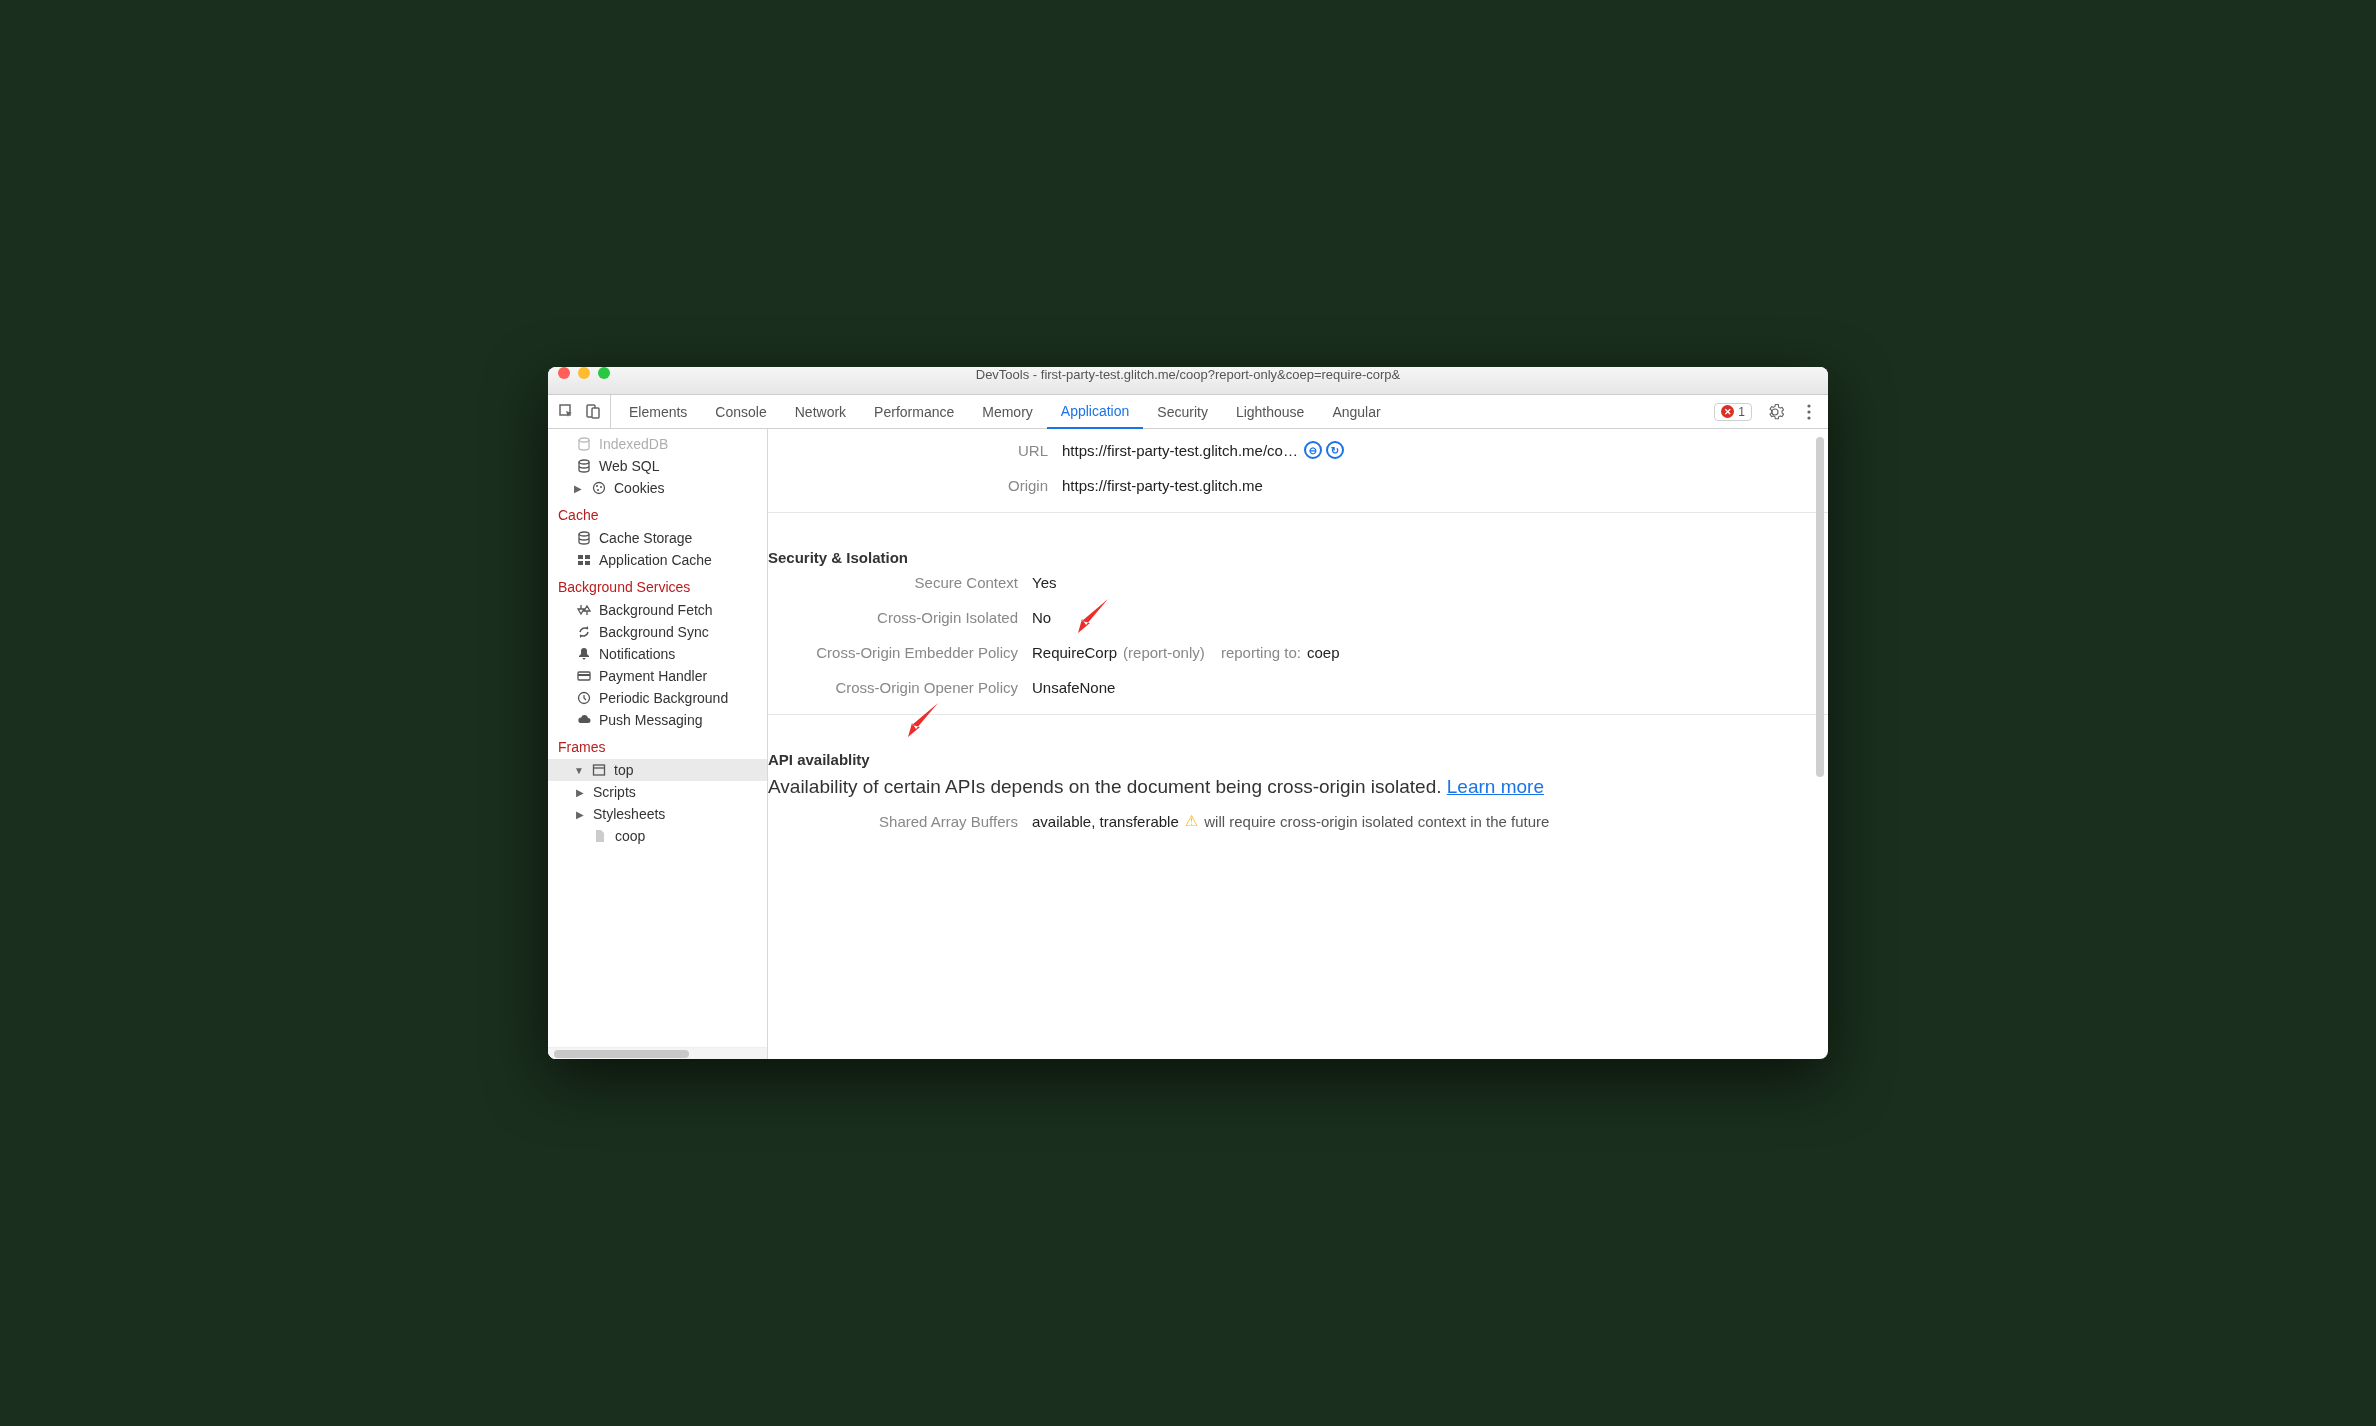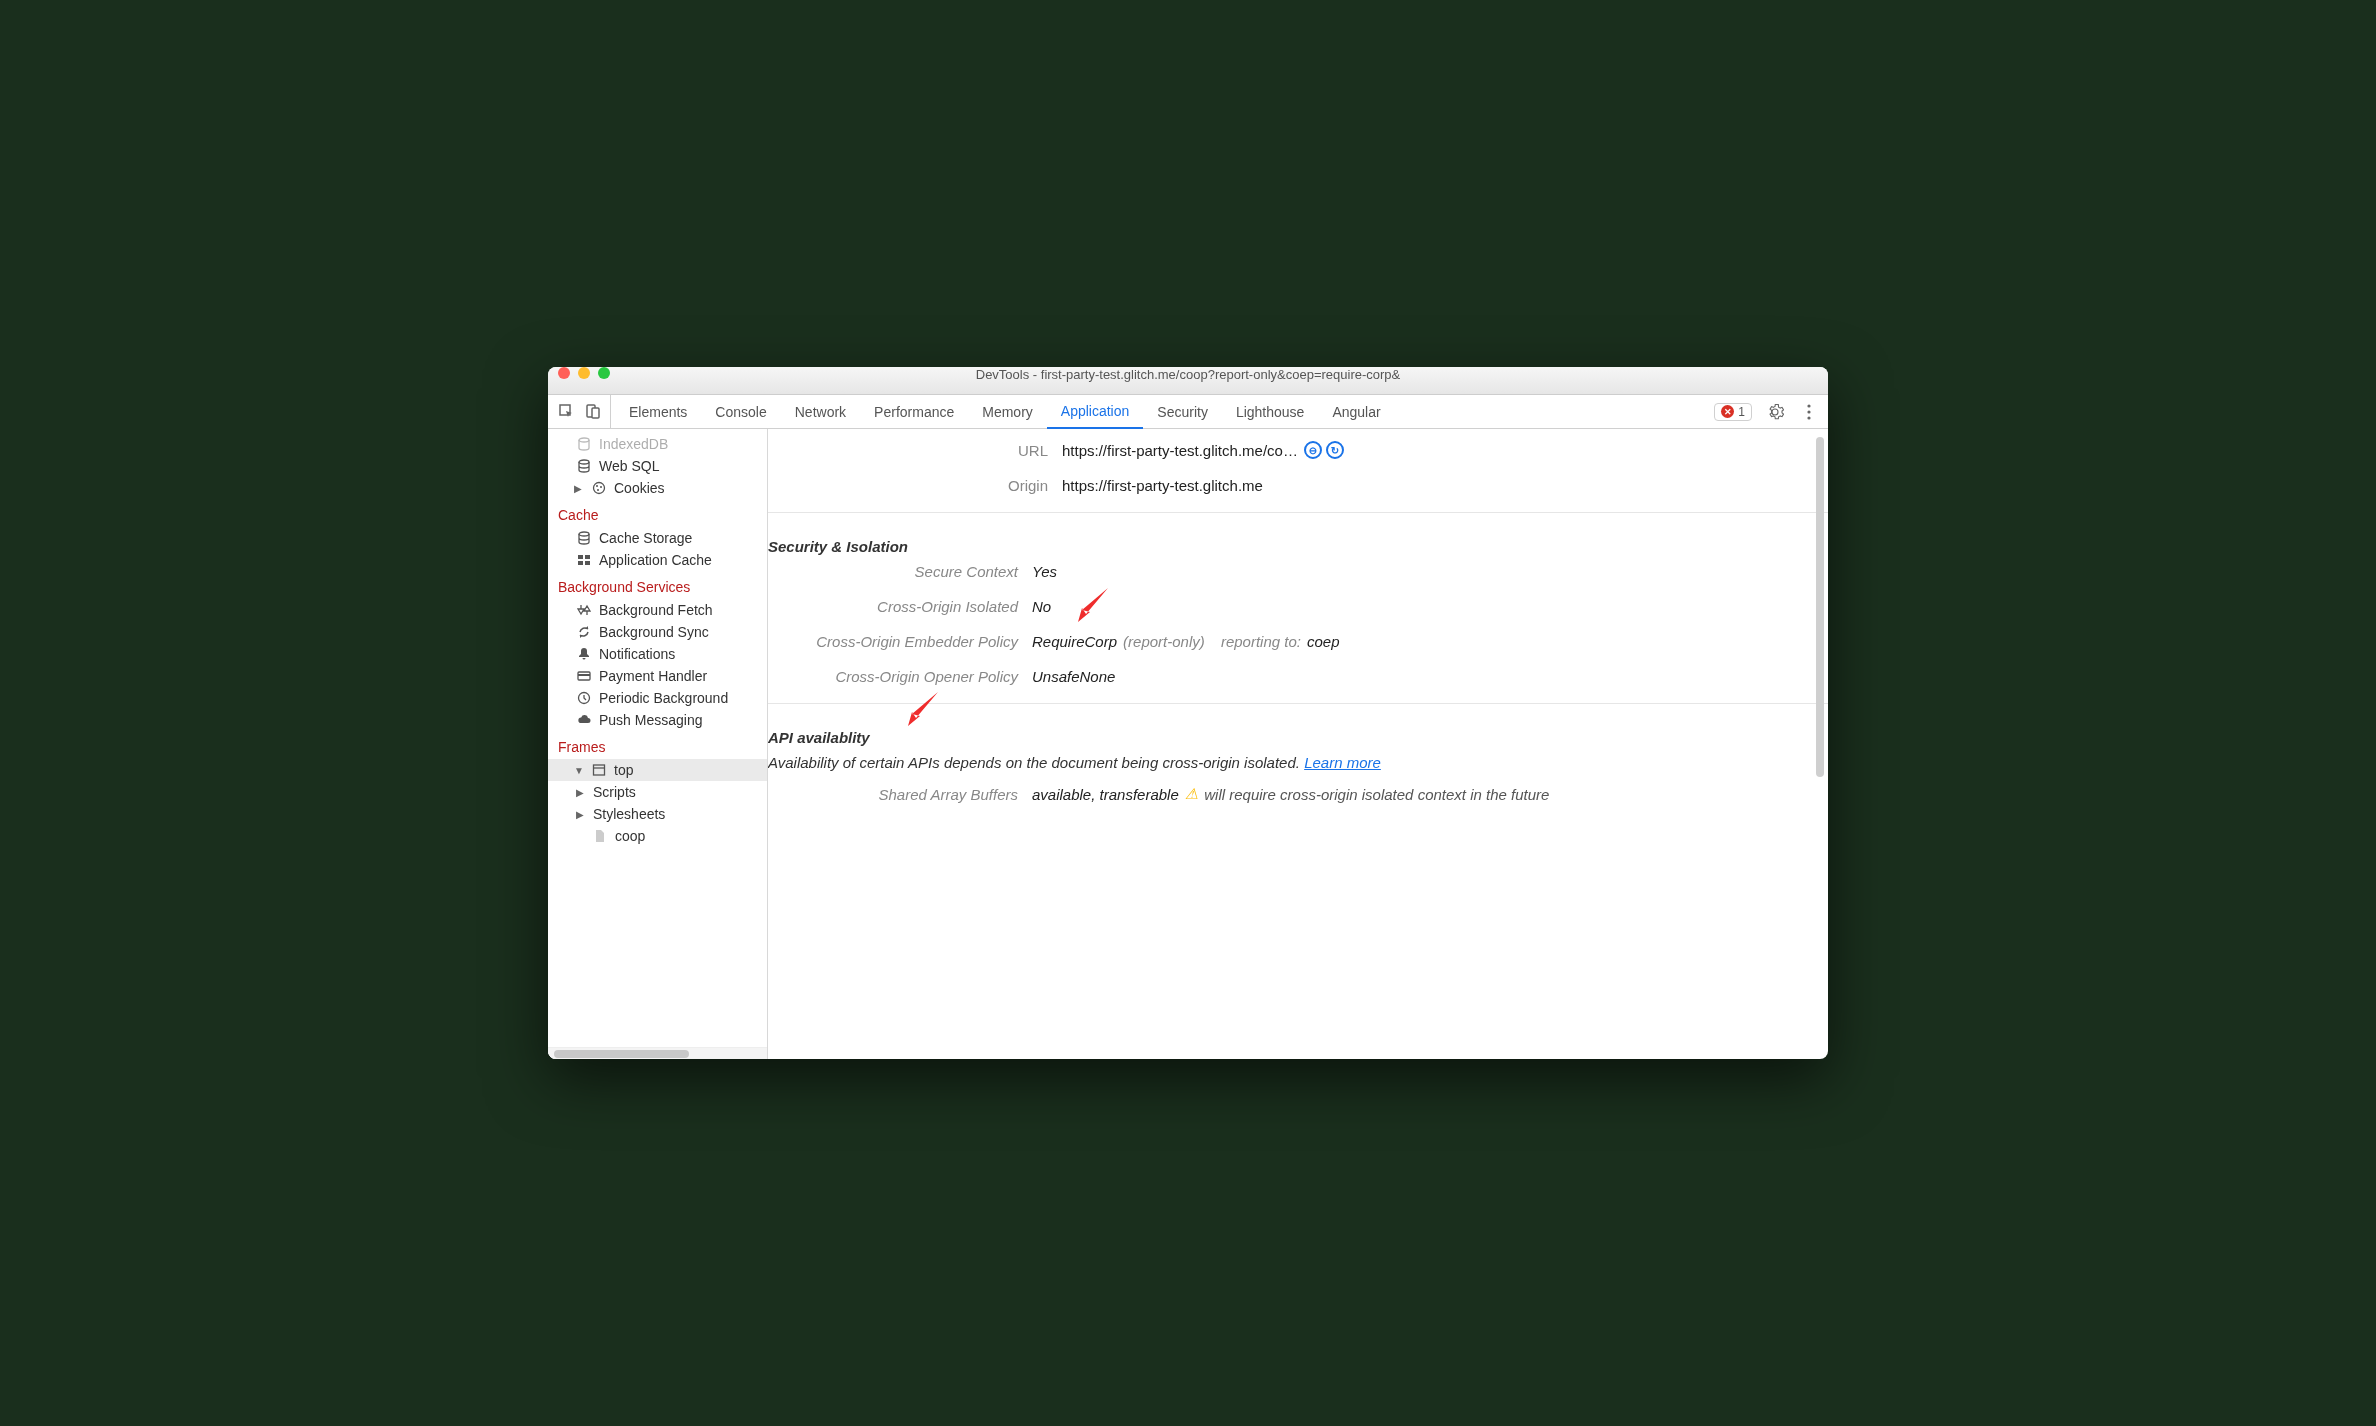--- a/index.html
+++ b/index.html
@@ -71,21 +71,21 @@
   .sb-header { font-size: 14px; color: #b91c1c; padding: 8px 10px 4px 10px; }
   .tri { font-size: 10px; color: #666; width: 10px; display: inline-block; }
   .sb-icon { width: 16px; height: 16px; display: inline-flex; align-items: center; justify-content: center; color: #555; flex-shrink: 0; }
   .sb-scrollbar { height: 12px; background: #f4f4f4; border-top: 1px solid #eee; position: absolute; bottom: 0; left: 0; right: 0;}
   .sb-scrollthumb { height: 8px; background: #c8c8c8; border-radius: 4px; width: 135px; margin: 2px 0 0 6px;}
   .content { flex: 1; overflow-y: auto; padding: 4px 20px 20px 30px; position: relative; }
   .kv { display: flex; margin: 8px 0 18px 0; font-size: 15px; align-items: center; gap: 14px;}
   .kv .k { width: 250px; text-align: right; color: #888; }
   .kv .v { color: #222; flex: 1; display: flex; align-items: center; gap: 6px; flex-wrap: wrap;}
   .section-title { font-weight: 600; font-size: 15px; margin: 22px 0 8px 0; color: #333; }
-  .section-border { border-top: 1px solid #e6e6e6; margin-left: -30px; margin-right: -20px; padding-top: 3px; font-style: italic;}
+  .section-border { border-top: 1px solid #e6e6e6; margin-left: -30px; margin-right: -20px; padding-top: 14px;}
   .link { color: #1a73e8; text-decoration: underline; cursor: pointer; }
   .muted { color: #888; }
   .arrow {
     position: absolute; color: #ef2c2c;
   }
   .arrow svg { display: block; }
   .badge-icons { display: inline-flex; gap: 4px; }
   .circ { width: 18px; height: 18px; border: 2px solid #1a73e8; border-radius: 50%; display: inline-flex; align-items: center; justify-content: center; color: #1a73e8; font-size: 10px; font-weight: bold;}
   .content-scroll { position: absolute; right: 2px; top: 4px; bottom: 4px; width: 10px; }
   .content-scroll-thumb { background: #cfcfcf; width: 8px; height: 340px; border-radius: 4px; margin-top: 4px;}
@@ -357,21 +357,21 @@
         </div>
       </div>
 
       <div class="section-border" style="position:relative">
         <div class="section-title">API availablity</div>
         <div class="arrow" style="left:130px; top:-18px;">
           <svg width="46" height="46" viewBox="0 0 46 46">
               <path d="M40 6 L14 28 L22 30 L10 40 L14 26 L18 32 Z" fill="#ef2c2c"></path>
             </svg>
         </div>
-        <div style="font-size:15px; color:#333; margin:6px 0 14px 0;">
+        <div style="font-size:19px; color:#333; margin:6px 0 14px 0;">
           <span>Availability of certain APIs depends on the document being cross-origin isolated. </span>
           <span class="link">Learn more</span>
         </div>
 
         <div class="kv">
           <div class="k">Shared Array Buffers</div>
           <div class="v">
             <span>available, transferable</span>
             <span class="warn-tri">⚠</span>
             <span class="muted" style="color:#555">will require cross-origin isolated context in the future</span>

